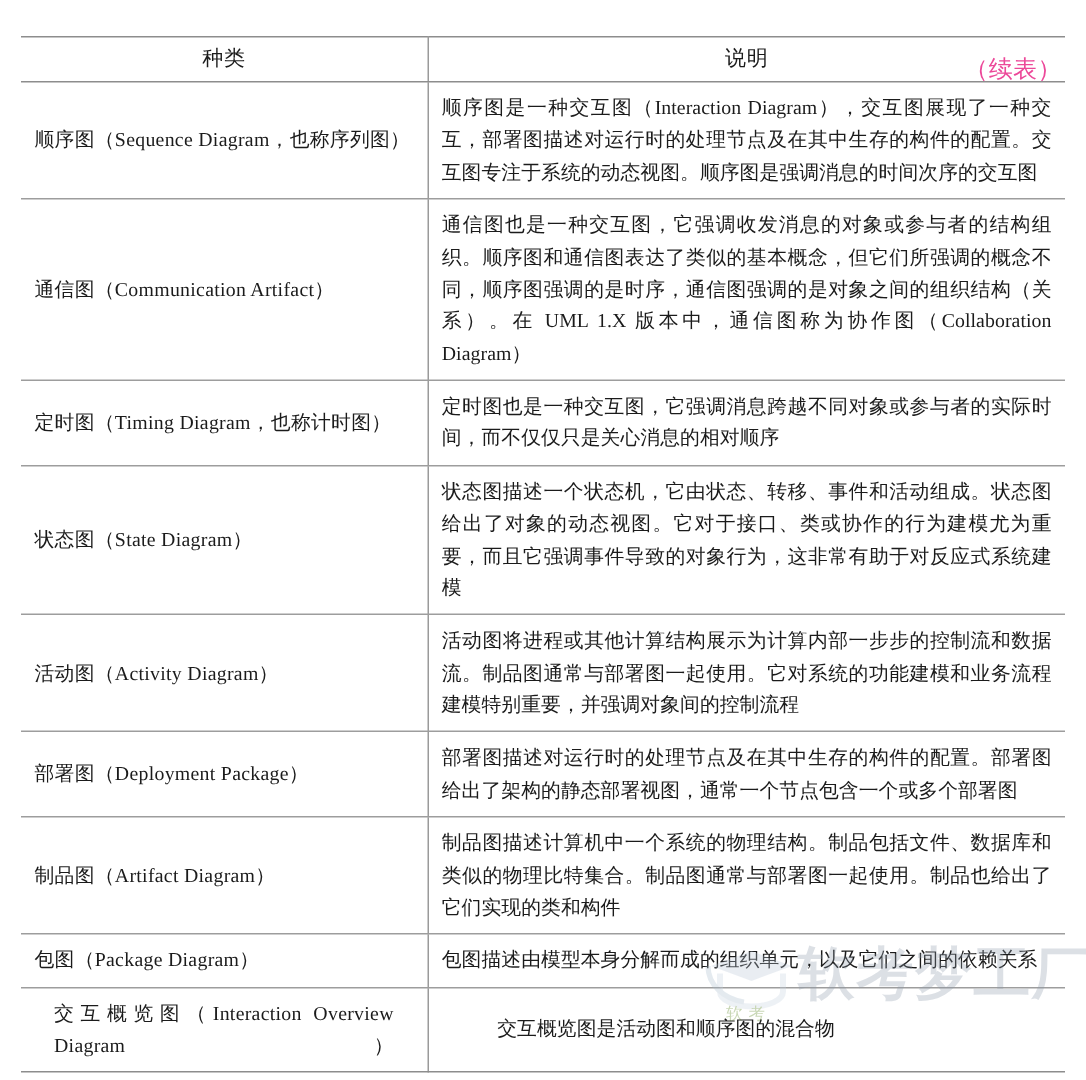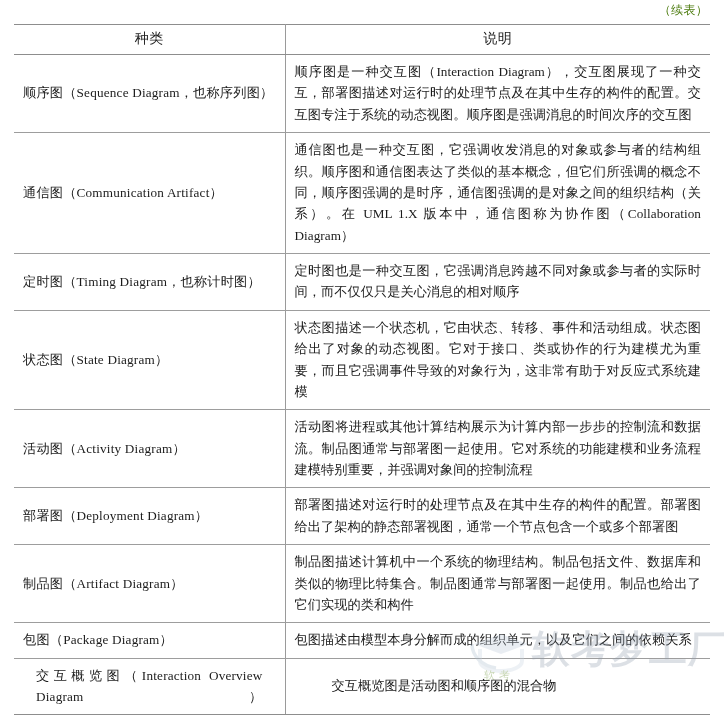--- a/index.html
+++ b/index.html
@@ -27,24 +27,25 @@
 
   
   .caption-row {
     height: 24px;
     display: flex;
     align-items: flex-start;
     justify-content: flex-end;
     padding-right: 2px;
   }
   .caption-text {
-    font-size: 12px;
+    font-size: 16px;
     letter-spacing: .3px;
-    color: #4d7c0f;
+    color: #ec4899;
     line-height: 20px;
+    margin-top: 37px;
   }
 
   
   table.uml-table {
     width: 696px;
     border-collapse: collapse;
     table-layout: fixed;
     font-size: 13.2px;
   }
 
@@ -162,21 +163,21 @@
       </tr>
       <tr>
         <td class="kind">状态图（State Diagram）</td>
         <td class="desc">状态图描述一个状态机，它由状态、转移、事件和活动组成。状态图给出了对象的动态视图。它对于接口、类或协作的行为建模尤为重要，而且它强调事件导致的对象行为，这非常有助于对反应式系统建模</td>
       </tr>
       <tr>
         <td class="kind">活动图（Activity Diagram）</td>
         <td class="desc">活动图将进程或其他计算结构展示为计算内部一步步的控制流和数据流。制品图通常与部署图一起使用。它对系统的功能建模和业务流程建模特别重要，并强调对象间的控制流程</td>
       </tr>
       <tr>
-        <td class="kind">部署图（Deployment Diagram）</td>
+        <td class="kind">部署图（Deployment Package）</td>
         <td class="desc">部署图描述对运行时的处理节点及在其中生存的构件的配置。部署图给出了架构的静态部署视图，通常一个节点包含一个或多个部署图</td>
       </tr>
       <tr>
         <td class="kind">制品图（Artifact Diagram）</td>
         <td class="desc">制品图描述计算机中一个系统的物理结构。制品包括文件、数据库和类似的物理比特集合。制品图通常与部署图一起使用。制品也给出了它们实现的类和构件</td>
       </tr>
       <tr>
         <td class="kind">包图（Package Diagram）</td>
         <td class="desc">包图描述由模型本身分解而成的组织单元，以及它们之间的依赖关系</td>
       </tr>

